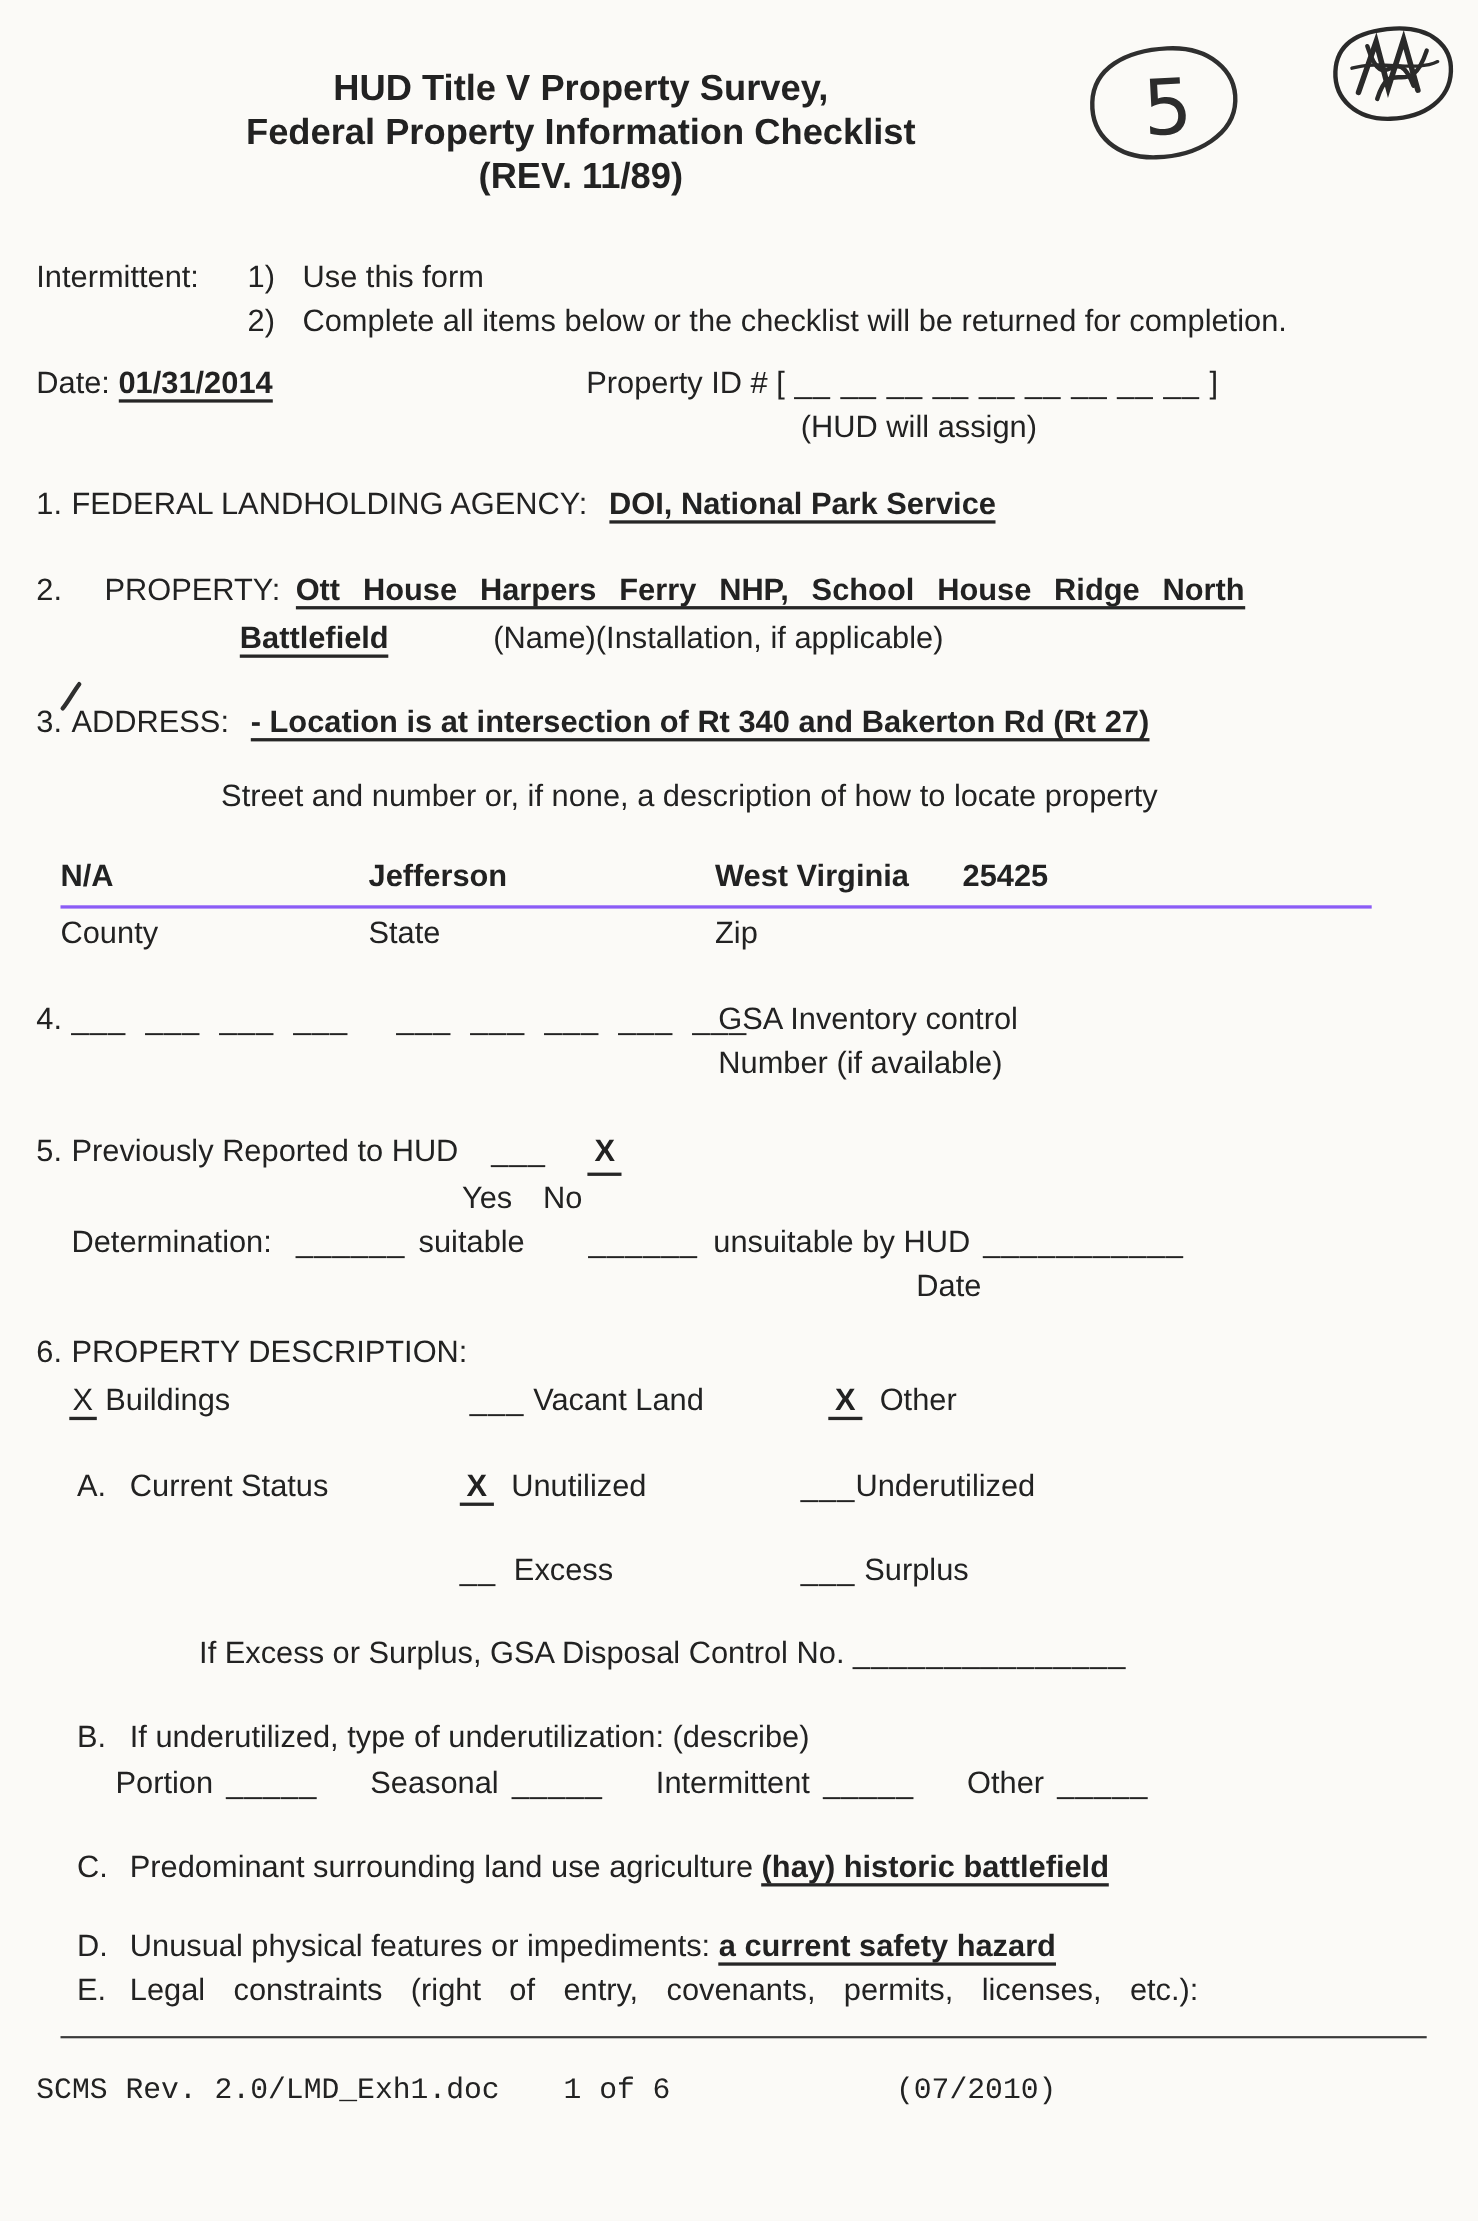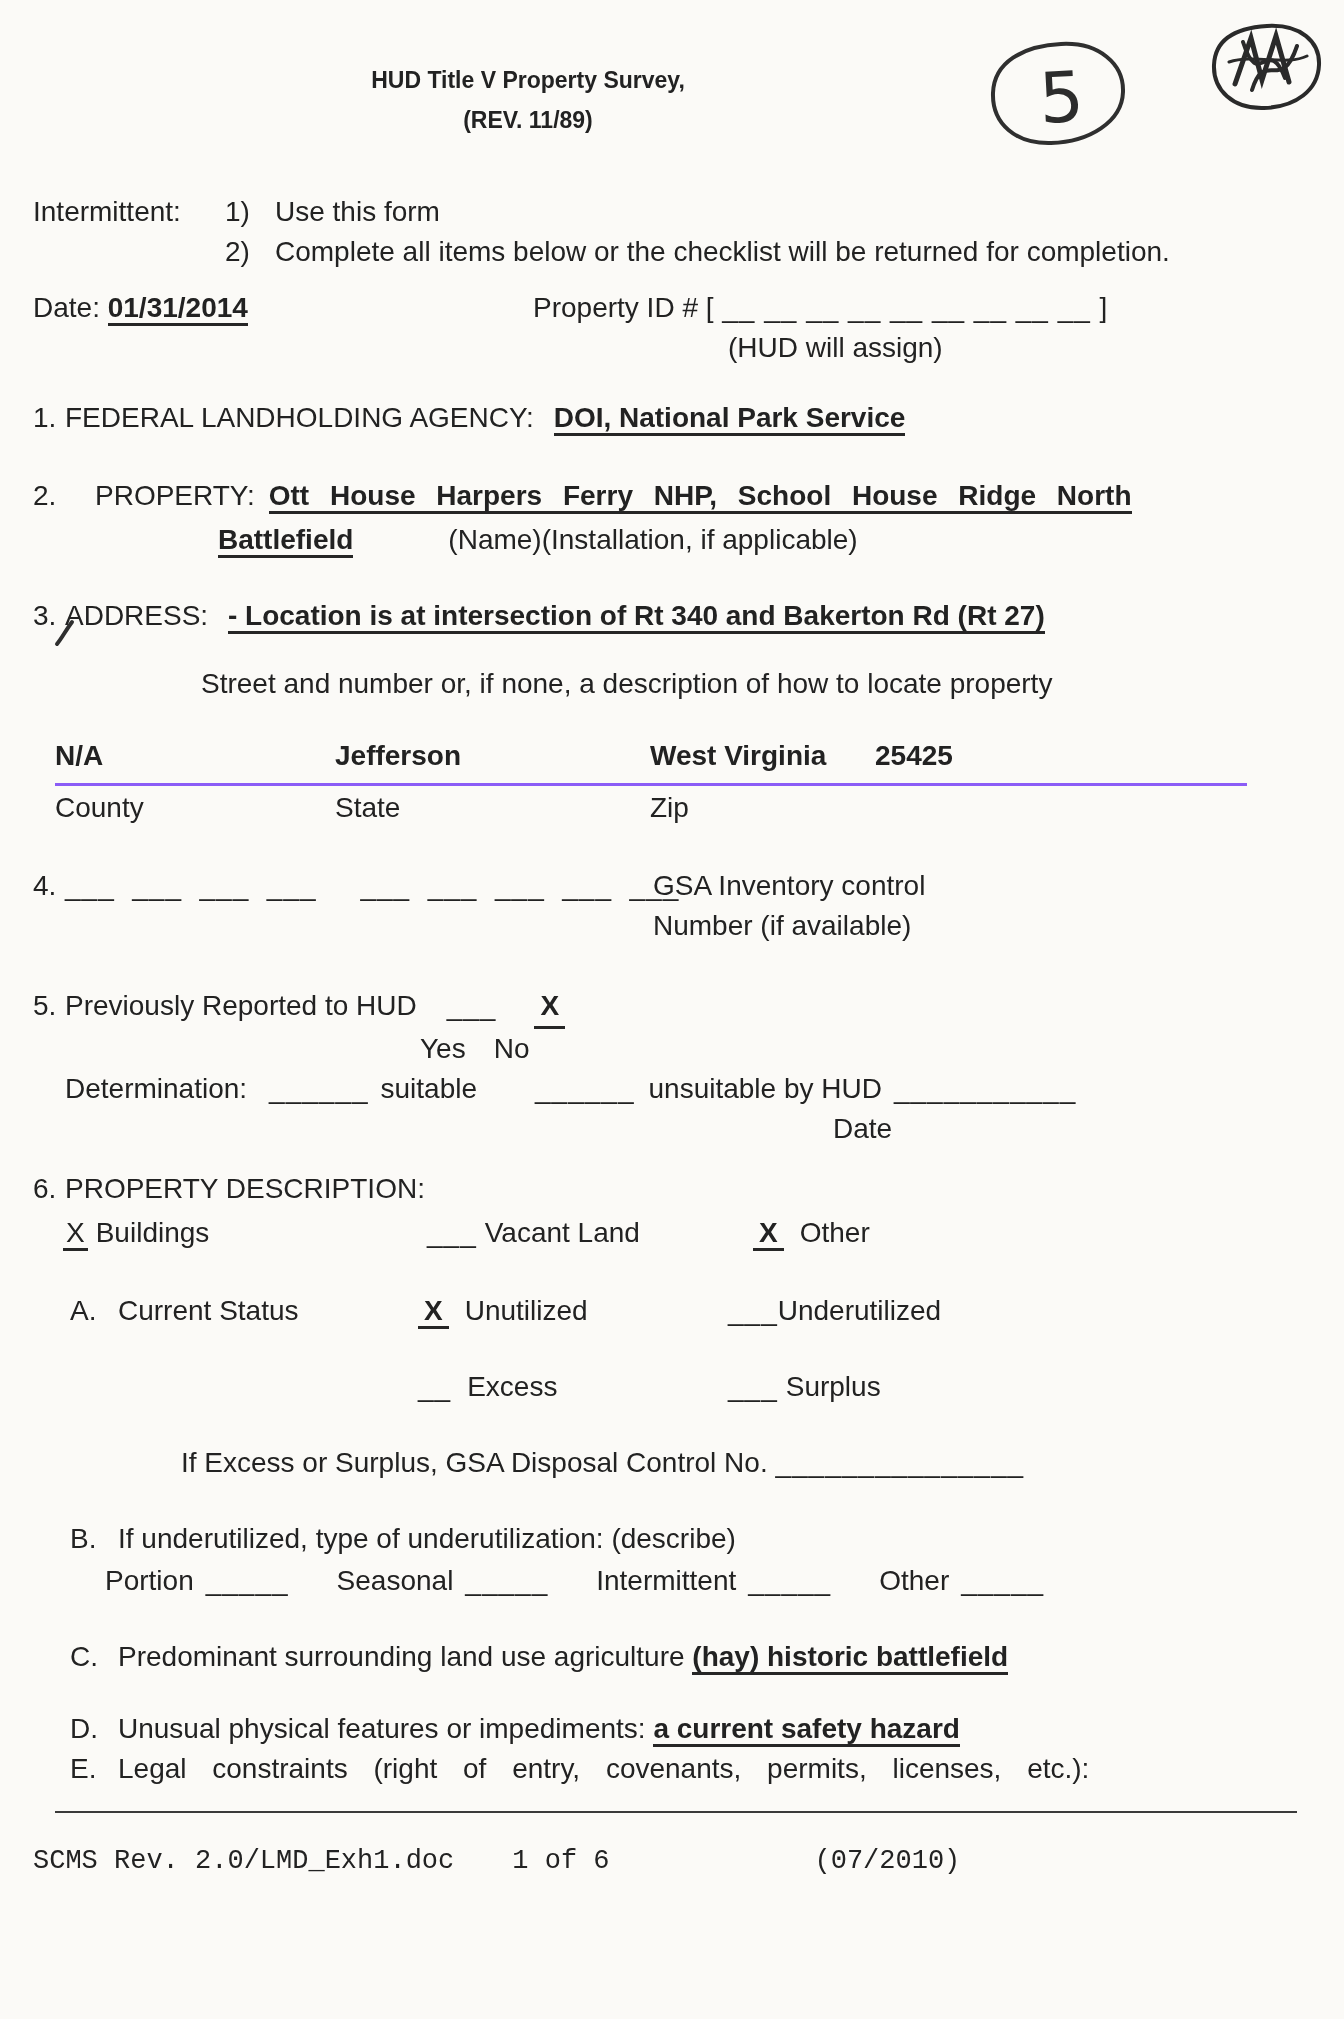--- a/index.html
+++ b/index.html
@@ -22,21 +22,21 @@
   .filled { font-weight: 700; border-bottom: 3px solid #262626; }
   .blank  { white-space: pre; letter-spacing: 1px; }
   .inum { flex: none; width: 32px; }
 
   
   .title-block {
     margin-top: 60px;
     width: 990px;
     text-align: center;
     font-weight: 700;
-    font-size: 23px;
+    font-size: 33px;
   }
 
   
   .hw { position: absolute; }
   .hw-circled5 { left: 983px; top: 38px; }
   .hw-initials { left: 1205px; top: 20px; }
   .hw-tick { left: 52px; top: 618px; }
   .hw text { font-family: "DejaVu Sans", sans-serif; fill: #2c2c2c; }
 
   
@@ -152,20 +152,21 @@
     <path d="M47 70 C60 28 76 74 92 26" fill="none" stroke="#2a2a2a" stroke-width="4" stroke-linecap="round"></path>
     <path d="M24 42 C50 34 82 46 102 36" fill="none" stroke="#2a2a2a" stroke-width="3" stroke-linecap="round"></path>
   </svg>
 
   <svg class="hw hw-tick" width="26" height="30" viewBox="0 0 26 30">
     <path d="M20 4 C14 12 10 20 5 26" fill="none" stroke="#2f2f2f" stroke-width="4" stroke-linecap="round"></path>
   </svg>
 
   <div class="title-block">
     <div>HUD Title V Property Survey,</div>
+    <div>Federal Property Information Checklist</div>
     <div>(REV. 11/89)</div>
   </div>
 
   <div class="instr">
     <span class="instr-label">Intermittent:</span>
     <div class="instr-items">
       <div class="instr-item">
         <span class="instr-num">1)</span>
         <span class="instr-text">Use this form</span>
       </div>

